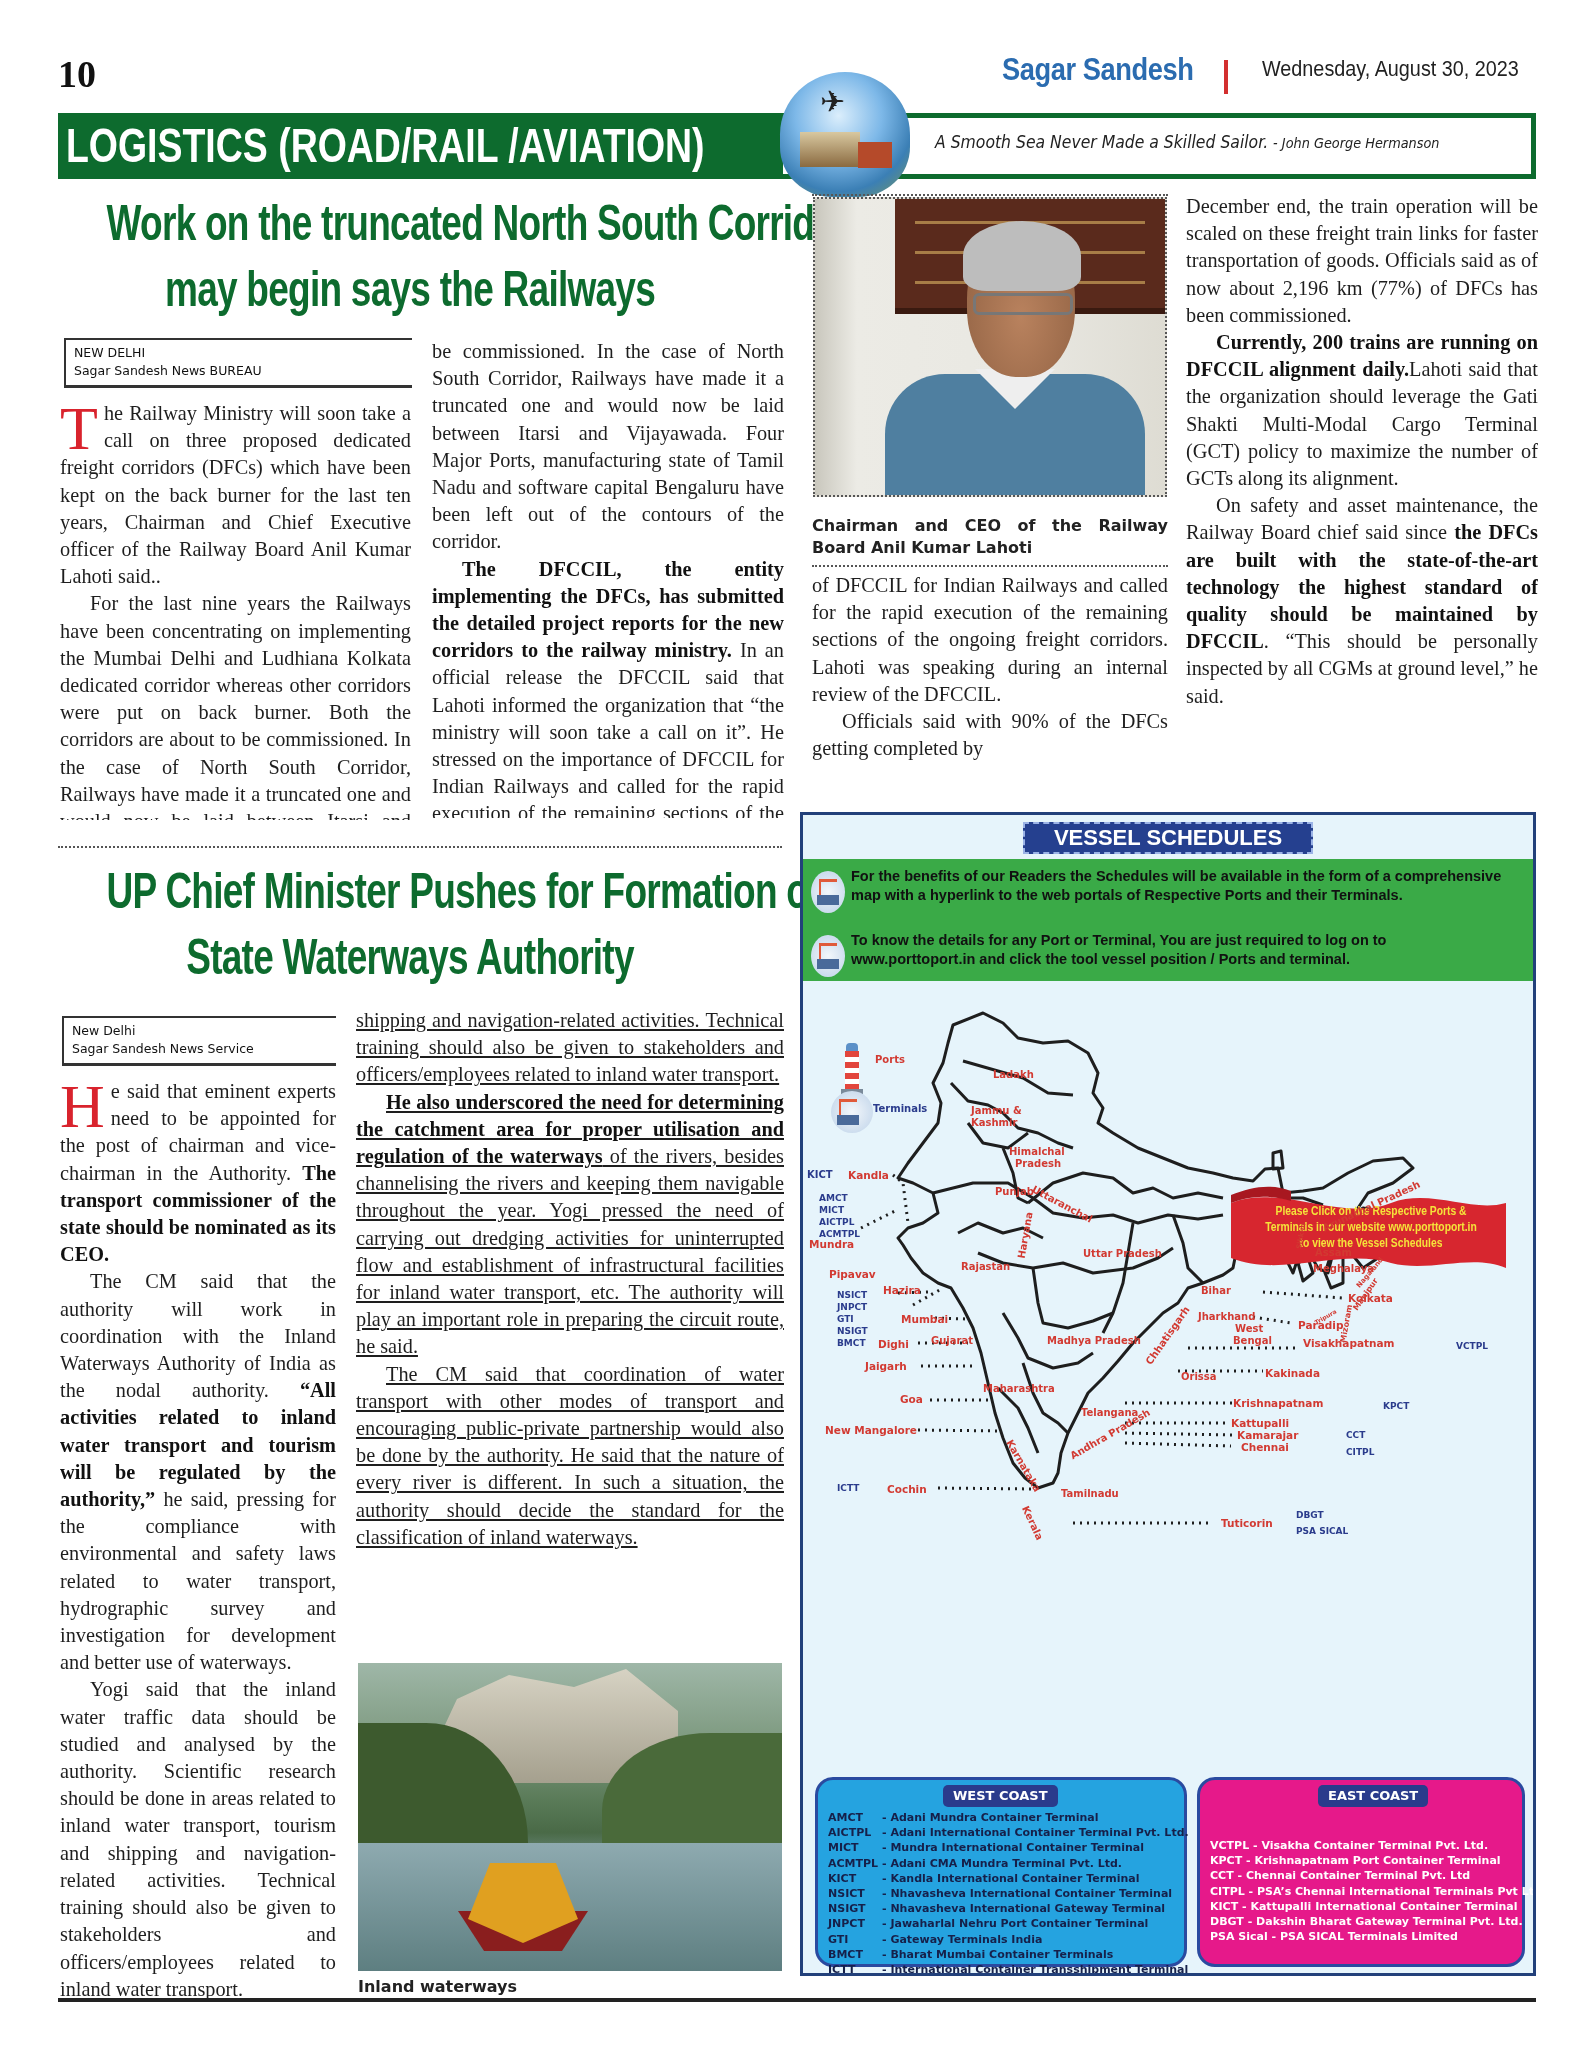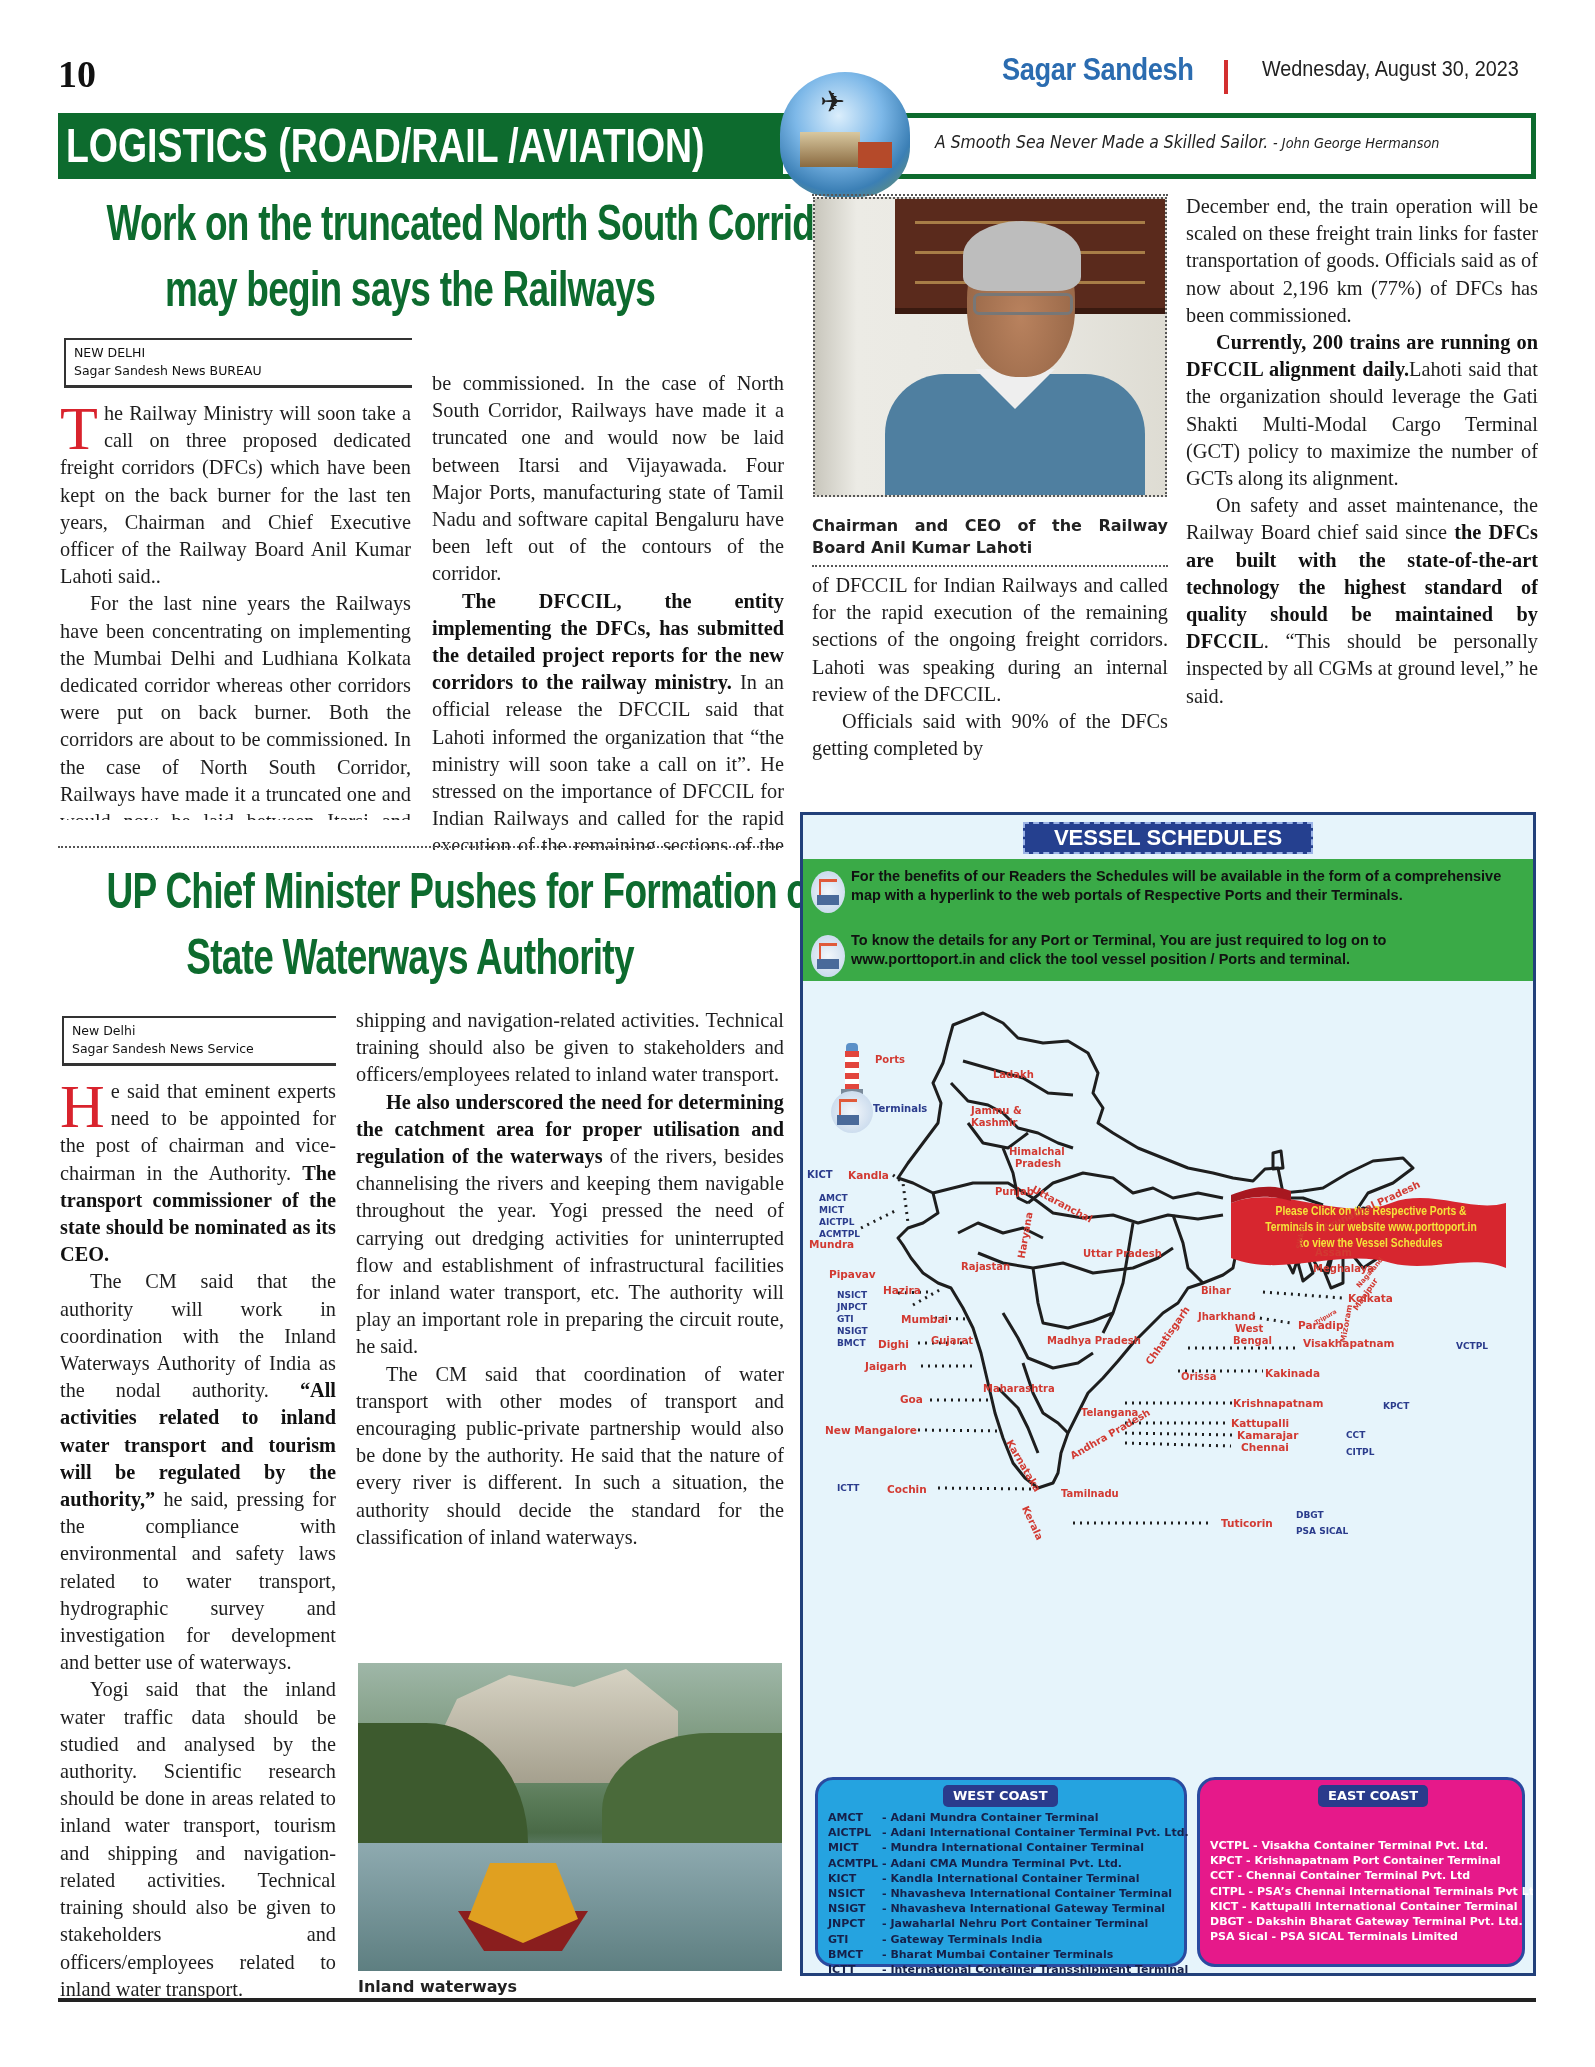--- a/index.html
+++ b/index.html
@@ -39,21 +39,21 @@
   .col p { text-indent: 30px; }
   .col p.noind { text-indent: 0; }
   .col b { font-weight: bold; color: #111; }
   .dropcap { float: left; font-size: 62px; line-height: 48px; color: #d9232d; margin: 4px 6px 0 0; font-family: "Liberation Serif", serif; }
 
   .c1 { left: 60px; top: 400px; width: 351px; }
   .c2 { left: 432px; top: 338px; width: 352px; }
   .c3 { left: 812px; top: 572px; width: 356px; }
   .c4 { left: 1186px; top: 193px; width: 352px; }
   .c5 { left: 60px; top: 1078px; width: 276px; }
-  .c6 { left: 356px; top: 1007px; width: 428px; }
+  .c6 { left: 356px; top: 1007px; width: 428px; text-decoration: underline; }
 
   .photo-frame { left: 813px; top: 197px; width: 354px; height: 300px; border: 2px dotted #555; overflow: hidden; background: #e7e4dc; }
   .photo-bg { position:absolute; inset:0; background: linear-gradient(90deg, #c9c7bd 0%, #ecebe5 12%, #e9e8e2 60%, #dedcd3 100%); }
   .photo-plaque { position:absolute; left: 80px; top: 0; width: 275px; height: 115px; background: #5a2a1c; border-bottom: 6px solid #3a1a10; }
   .photo-plaque .line { position:absolute; left: 20px; height: 3px; width: 230px; background: #c9a15a; opacity: .7; }
   .photo-head { position:absolute; left: 152px; top: 28px; width: 108px; height: 150px; border-radius: 48% 48% 45% 45%; background: radial-gradient(ellipse at 50% 60%, #b9825e 0%, #9b6a4a 70%); }
   .photo-hair { position:absolute; left: 148px; top: 22px; width: 118px; height: 70px; border-radius: 50% 50% 20% 20%; background: #bdbdbd; }
   .photo-glasses { position:absolute; left: 158px; top: 94px; width: 100px; height: 22px; border: 3px solid #777; border-radius: 6px; }
   .photo-vest { position:absolute; left: 70px; top: 175px; width: 260px; height: 130px; background: #4f7fa0; border-radius: 60px 60px 0 0; }
   .photo-collar { position:absolute; left: 160px; top: 170px; width: 80px; height: 40px; background: #eee; clip-path: polygon(0 0, 100% 0, 50% 100%); }
@@ -142,21 +142,21 @@
 <div class="abs dateline dl1">
   <div>NEW DELHI</div>
   <div>Sagar Sandesh News BUREAU</div>
 </div>
 
 <div class="abs col c1" style="height:420px; overflow:hidden;">
   <p class="noind"><span class="dropcap">T</span><span>he Railway Ministry will soon take a call on three proposed dedicated freight corridors (DFCs) which have been kept on the back burner for the last ten years, Chairman and Chief Executive officer of the Railway Board Anil Kumar Lahoti said..</span></p>
   <p>For the last nine years the Railways have been concentrating on implementing the Mumbai Delhi and Ludhiana Kolkata dedicated corridor whereas other corridors were put on back burner. Both the corridors are about to be commissioned. In the case of North South Corridor, Railways have made it a truncated one and would now be laid between Itarsi and Vijayawada. Four Major Ports, manufacturing state of Tamil Nadu and software capital Bengaluru have been left out of the contours of the corridor.</p>
 </div>
 
-<div class="abs col c2" style="height:480px; overflow:hidden;margin-top:32px;">
+<div class="abs col c2" style="height:480px; overflow:hidden;">
   <p class="noind">be commissioned. In the case of North South Corridor, Railways have made it a truncated one and would now be laid between Itarsi and Vijayawada. Four Major Ports, manufacturing state of Tamil Nadu and software capital Bengaluru have been left out of the contours of the corridor.</p>
   <p><b>The DFCCIL, the entity implementing the DFCs, has submitted the detailed project reports for the new corridors to the railway ministry.</b><span> In an official release the DFCCIL said that Lahoti informed the organization that “the ministry will soon take a call on it”. He stressed on the importance of DFCCIL for Indian Railways and called for the rapid execution of the remaining sections of the ongoing freight corridors. Lahoti was speaking during an internal review of the DFCCIL.</span></p>
 </div>
 
 <div class="abs dotted-sep-top"></div>
 <div class="abs photo-frame">
   <div class="photo-bg"></div>
   <div class="photo-plaque">
     <div class="line" style="top:22px"></div>
       <div class="line" style="top:52px"></div>

